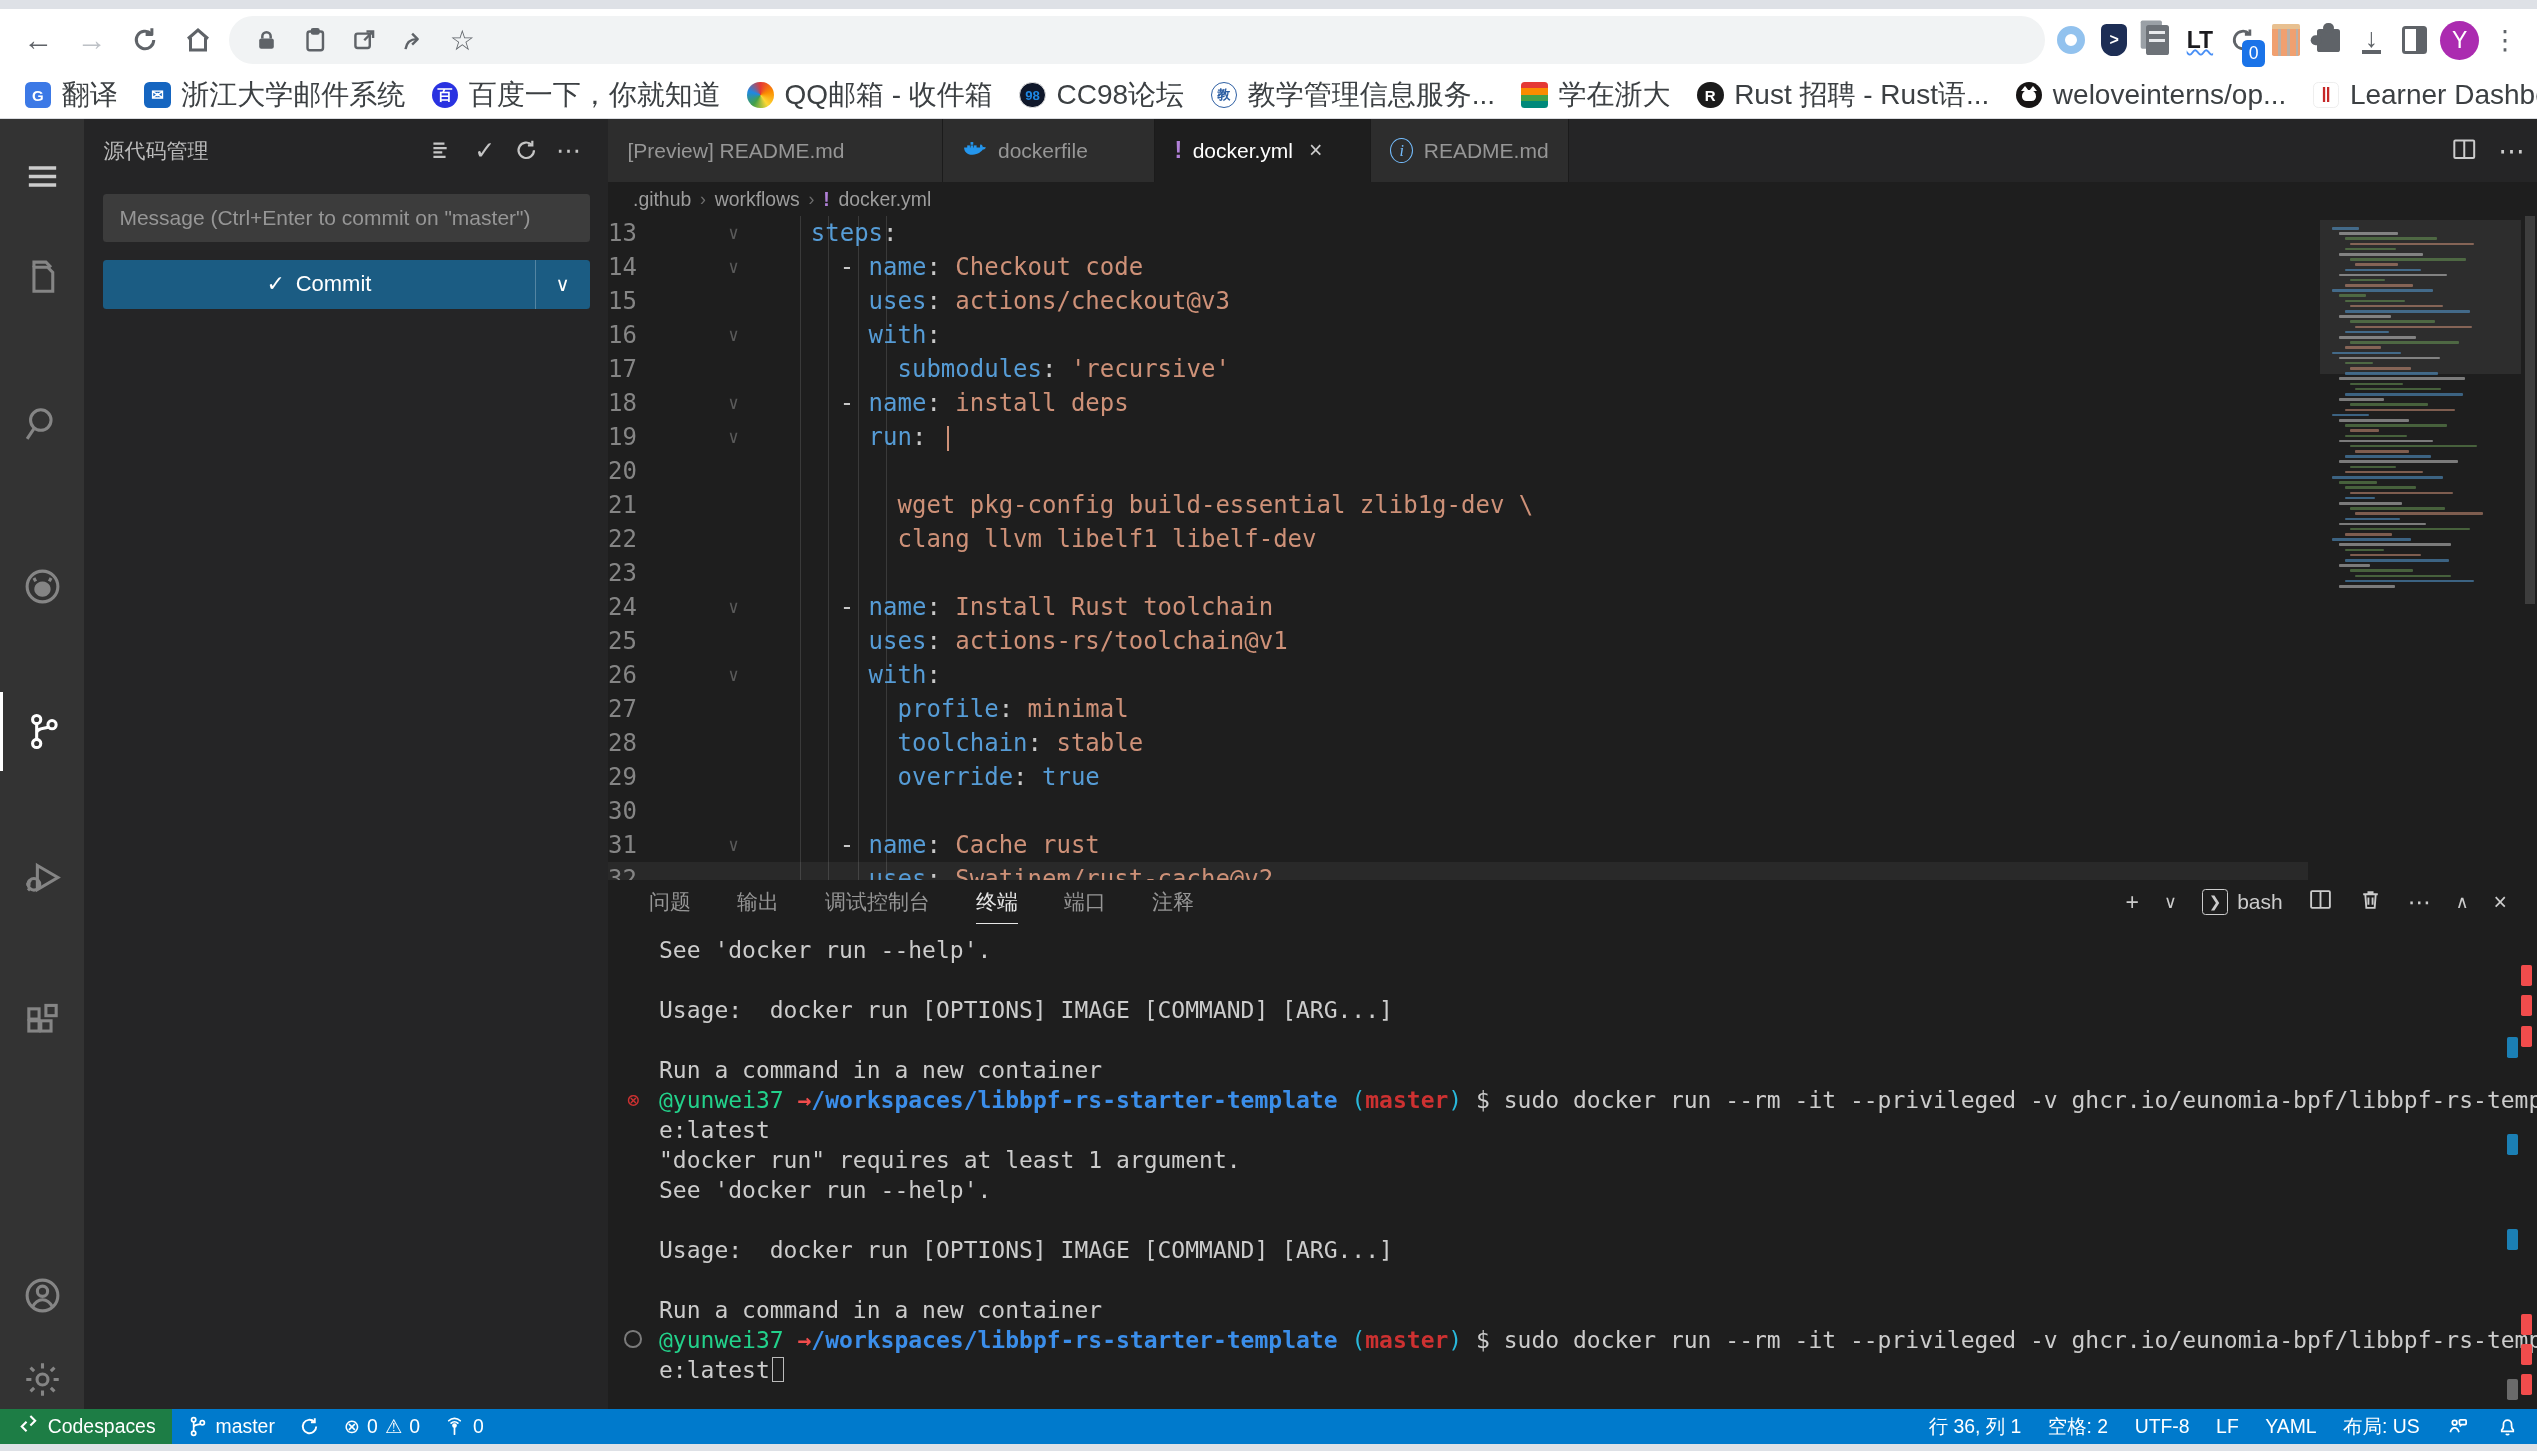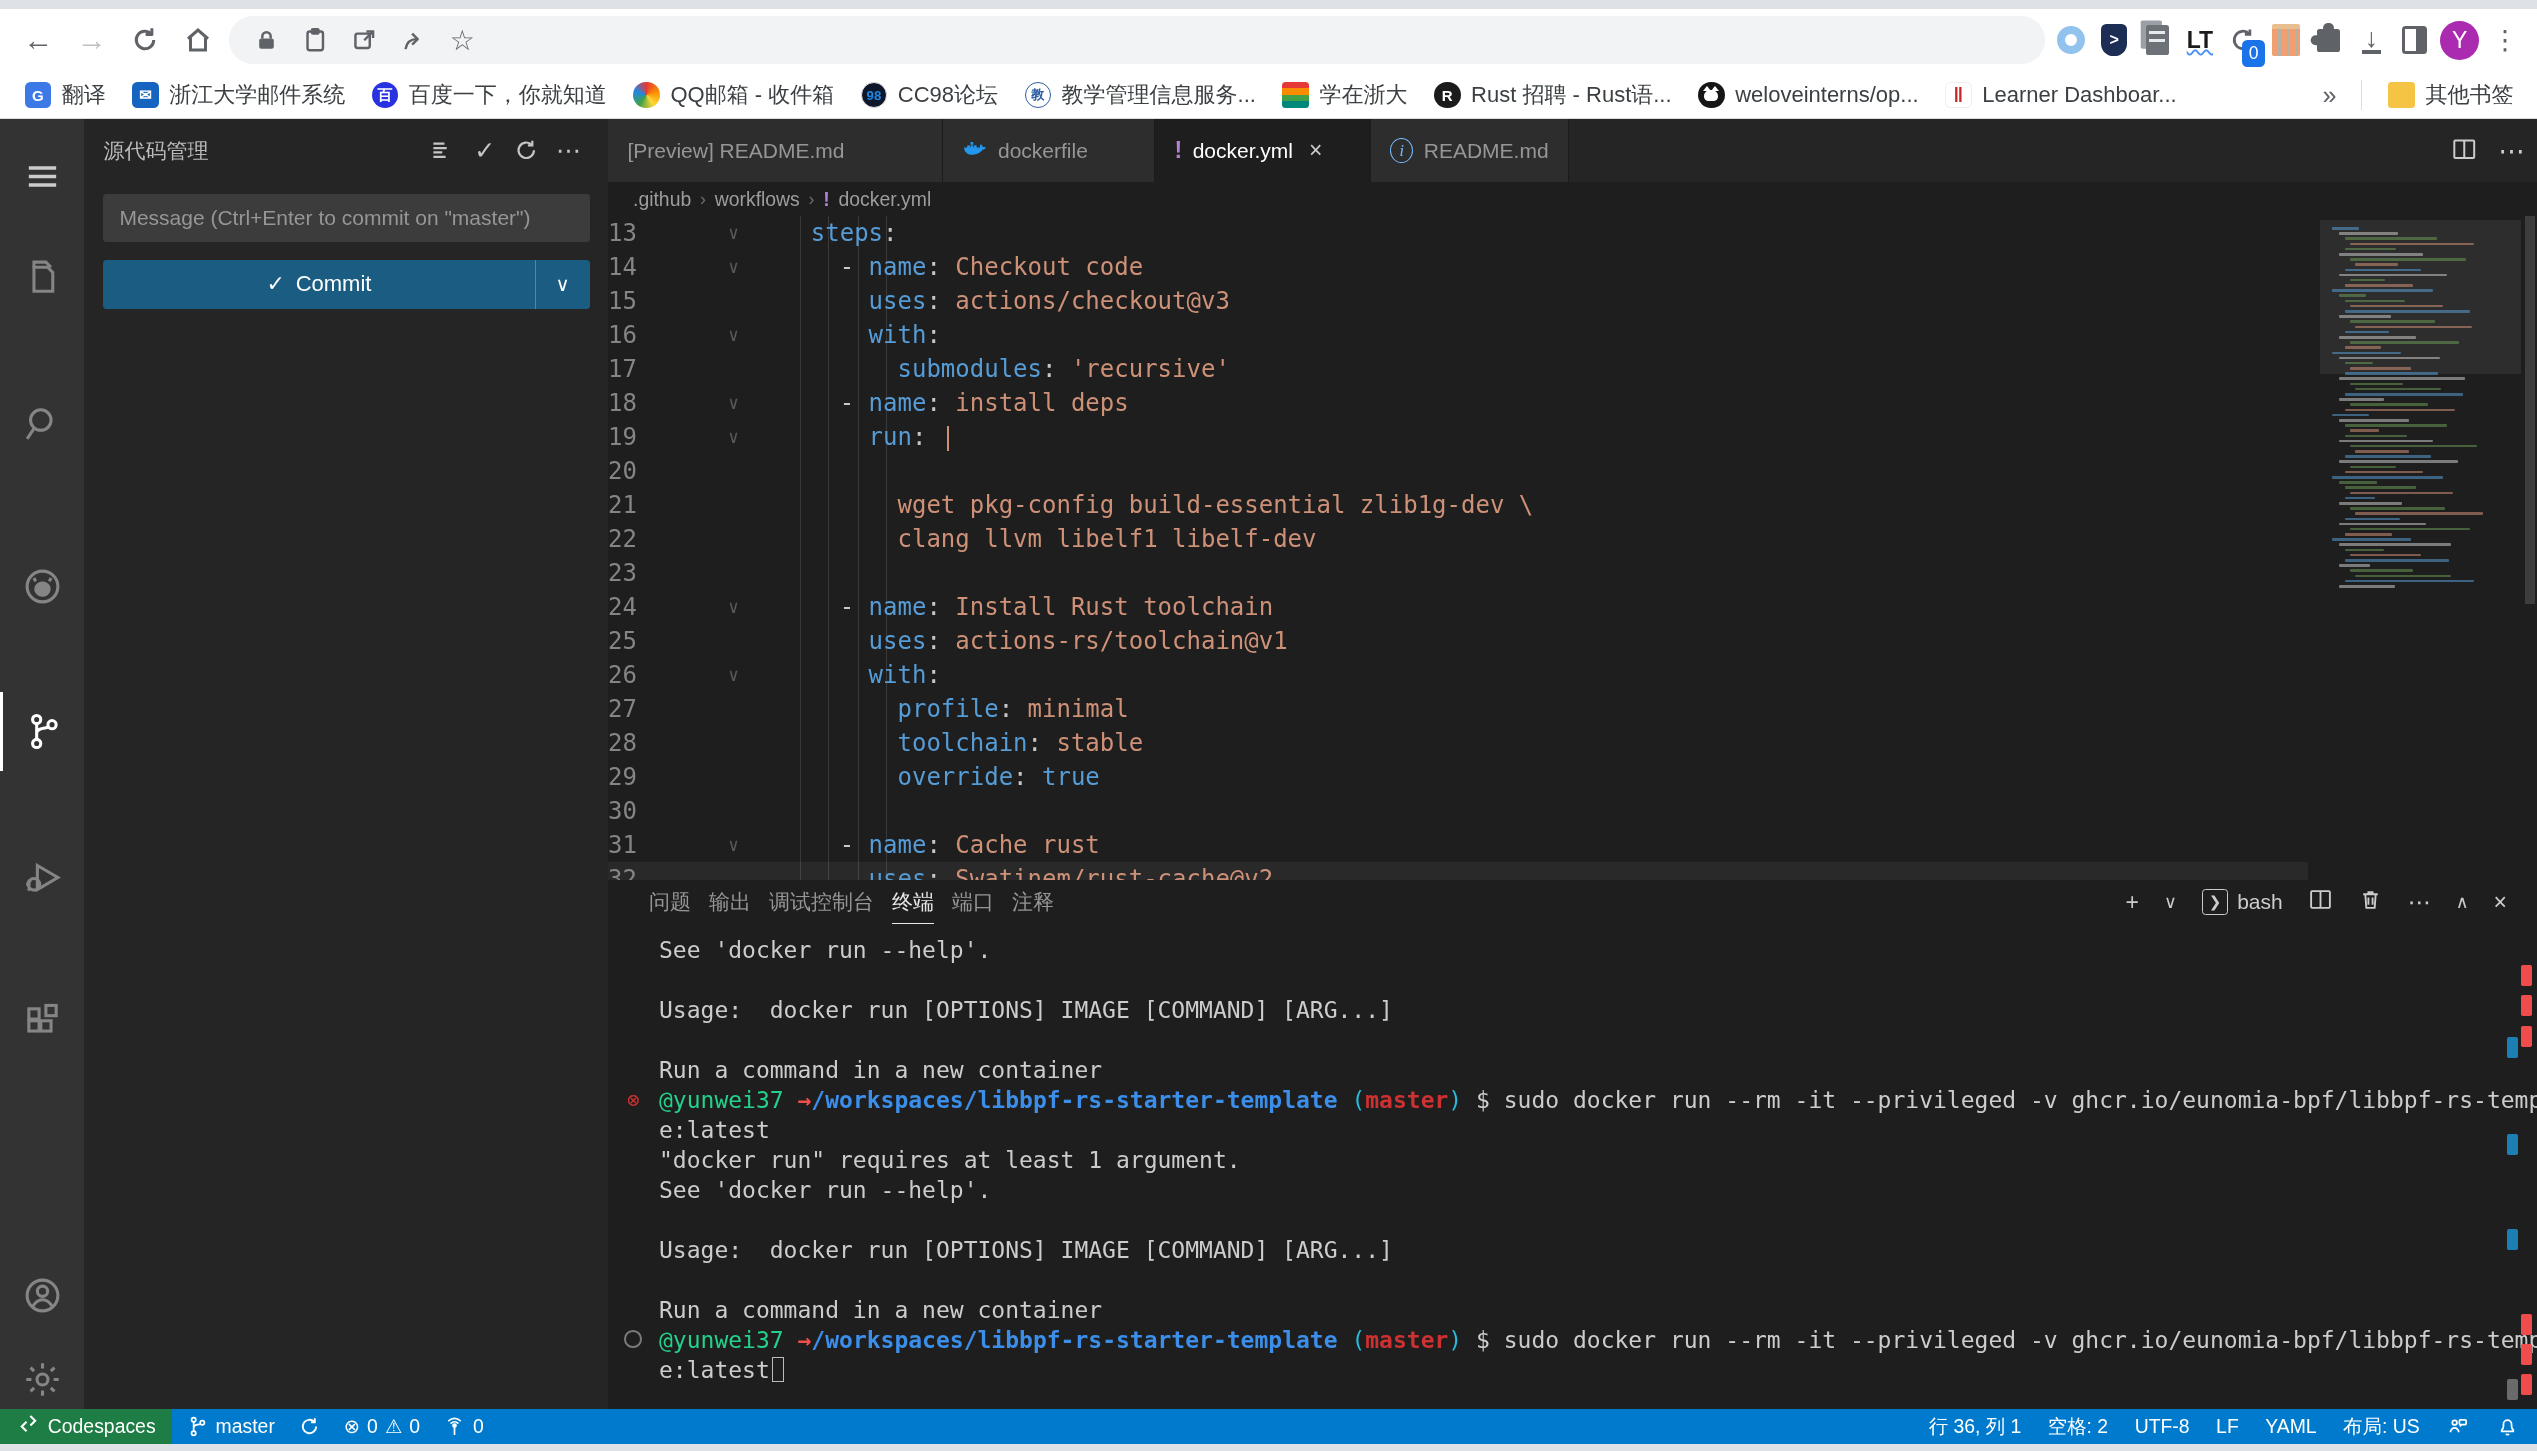--- a/index.html
+++ b/index.html
@@ -24,21 +24,21 @@
   .x-ammo{width:28px;height:32px;background:repeating-linear-gradient(90deg,#f0a070 0 6.2px,#b8b0a8 6.2px 8.8px);border-top:5.3px solid #e8c090;border-radius:1.8px}
   .x-puzzle{width:23px;height:23px;background:#5f6368;border-radius:2.6px;position:relative}
   .x-puzzle i{position:absolute;left:6.2px;top:-6.2px;width:10.6px;height:10.6px;border-radius:50%;background:#5f6368;box-shadow:-12.3px 12.3px 0 #5f6368}
   .x-down{font-size:26.5px;color:#5f6368;border-bottom:4.4px solid #5f6368;line-height:23px;padding:0 2.6px}
   .x-sb{width:25px;height:28px;border:3.5px solid #5f6368;border-radius:3.5px;position:relative}
   .x-sb i{position:absolute;right:0;top:0;width:8px;height:100%;background:#5f6368}
   .x-avatar{width:39px;height:39px;border-radius:50%;background:#ab2bb0;color:#fff;font-size:23px;display:flex;align-items:center;justify-content:center}
   .x-menu{font-size:26.5px;color:#5f6368;letter-spacing:0}
   #bookmarks{left:0;top:72px;width:2538px;height:47px;background:#fff;border-bottom:0.9px solid #dadce0;display:flex;align-items:center;padding:0 14px;gap:7px}
   .bm{display:flex;align-items:center;gap:10.6px;padding:3.5px 10.6px;border-radius:7px}
-  .bm .lbl{font-size:22px;color:#3c4043;white-space:nowrap}
+  .bm .lbl{font-size:28px;color:#3c4043;white-space:nowrap}
   .fav{width:26.5px;height:26.5px;border-radius:5.3px;display:flex;align-items:center;justify-content:center;color:#fff;font-size:15px;font-weight:bold;flex:none}
   .fav-translate{background:#3c79e6}
   .fav-mail{background:#1565c0}
   .fav-baidu{background:#2932e1;border-radius:50%}
   .fav-qqmail{background:conic-gradient(#e53935,#fb8c00,#fdd835,#43a047,#1e88e5,#e53935);border-radius:50%}
   .fav-cc98{background:#0f172a;color:#1e88e5;font-size:13.2px;border:0.9px solid #e0e0e0;border-radius:50%}
   .fav-school{background:#fff;border:1.8px solid #2e5fa3;color:#2e5fa3;border-radius:50%;font-size:13.2px}
   .fav-learn{background:linear-gradient(180deg,#e53935 0 25%,#fb8c00 25% 50%,#43a047 50% 75%,#00897b 75%);border-radius:3.5px}
   .fav-rust{background:#1b1b1b;border-radius:50%}
   .fav-github{background:#171515;border-radius:50%;position:relative}
@@ -87,21 +87,21 @@
   .fold{width:39px;color:#5a5a5a;text-align:center;flex:none;font-size:17.6px}
   .ctext{white-space:pre}
   .c-k{color:#569cd6}.c-v{color:#ce9178}.c-p{color:#c8c8c8}
   #minimap{position:absolute;right:16px;top:101px;width:201px;height:498px}
   #mm-slider{position:absolute;left:0;top:0;width:100%;height:154px;background:rgba(255,255,255,.07)}
   .mml{height:2.6px;margin-bottom:2.6px;border-radius:0.9px}
   #vscroll{position:absolute;right:0;top:97px;width:14px;bottom:0}
   #vscroll i{position:absolute;left:1.8px;top:0;width:10.6px;height:388px;background:rgba(121,121,121,.35)}
   
   #panel{left:608px;top:761px;width:1929px;height:529px;background:#1e1e1e}
-  #panel-tabs{display:flex;align-items:flex-end;height:44px;padding-left:41px;gap:18px;position:relative}
+  #panel-tabs{display:flex;align-items:flex-end;height:44px;padding-left:41px;gap:46px;position:relative}
   .ptab{font-size:21px;color:#969696;height:100%;display:flex;align-items:center;border-bottom:1.8px solid transparent}
   .ptab.on{color:#e7e7e7;border-bottom-color:#e7e7e7}
   #panel-actions{position:absolute;right:30px;top:0;height:44px;display:flex;align-items:center;gap:25px;color:#ccc;font-size:23px}
   #panel-actions svg{width:25px;height:25px}
   .bashbox{display:flex;align-items:center;gap:8.8px;font-size:21px;color:#ccc}
   .bashbox .sq{width:26.5px;height:26.5px;border:1.8px solid #ccc;border-radius:3.5px;display:flex;align-items:center;justify-content:center;font-size:15px}
   #term{position:absolute;left:51px;top:55px;right:39px;font-family:"DejaVu Sans Mono",monospace;font-size:23px;line-height:30px;color:#ccc}
   .tline{white-space:pre;position:relative;height:30px}
   .t-f{color:#ccc}.t-g{color:#23d18b}.t-arw{color:#f14c4c;font-weight:bold}
   .t-path{color:#3b8eea;font-weight:bold}.t-par{color:#29b8db}.t-mast{color:#cd3131;font-weight:bold}

